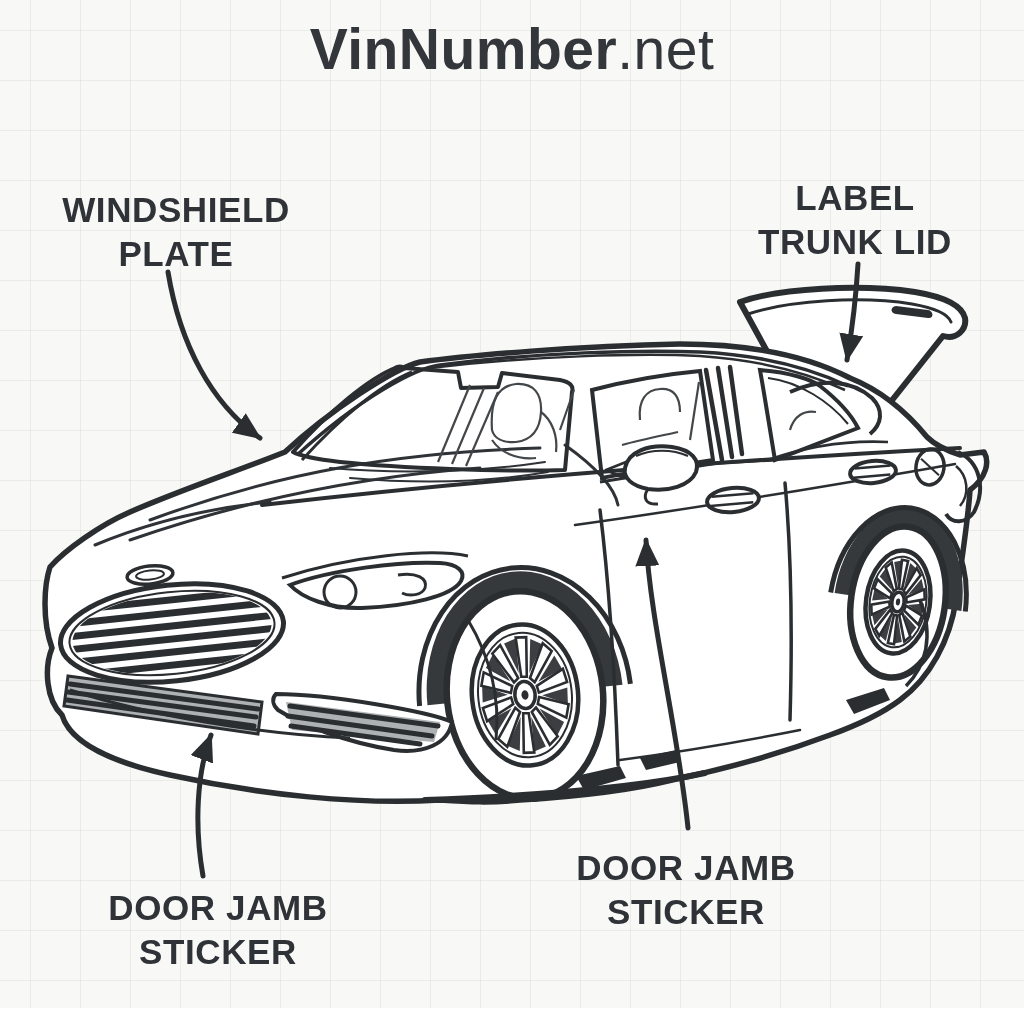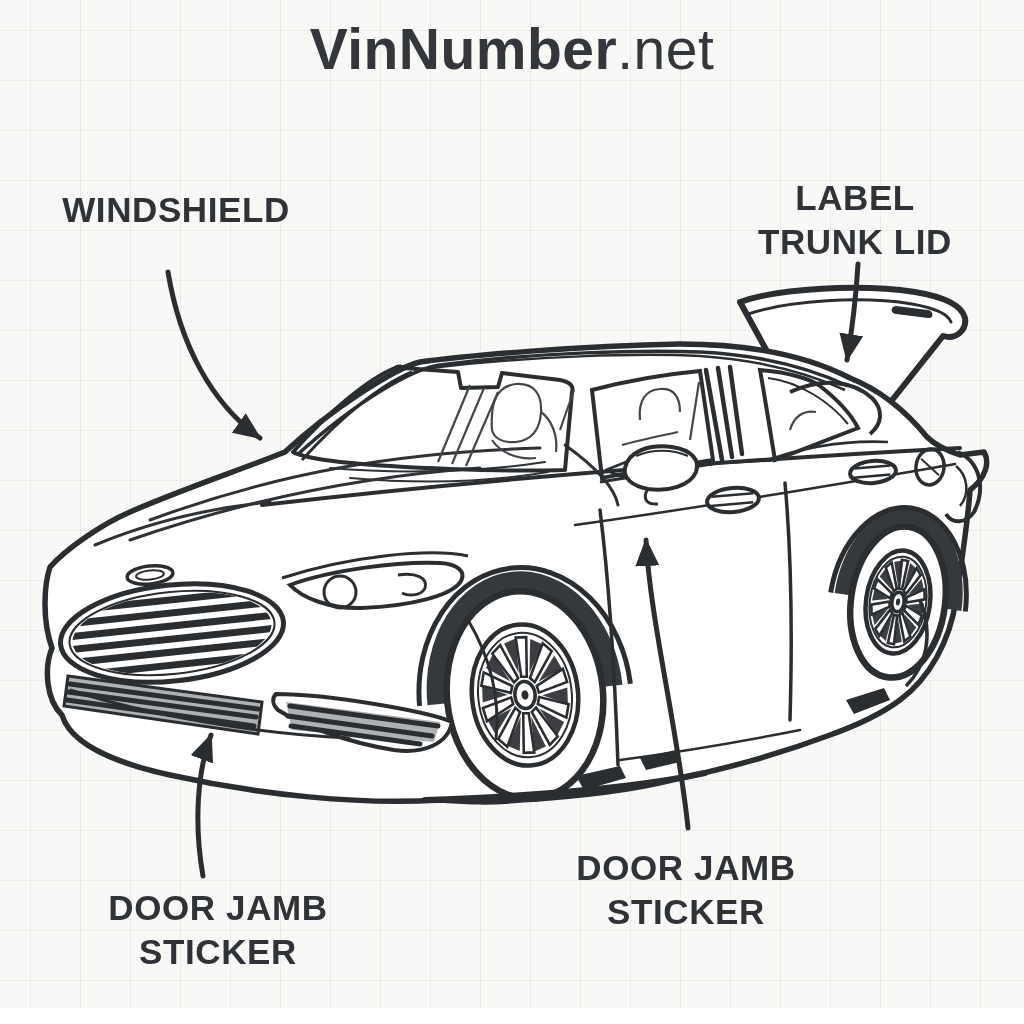--- a/index.html
+++ b/index.html
@@ -256,20 +256,21 @@
     <g fill="none" stroke="#2b2e31" stroke-width="5" stroke-linecap="round">
       <path d="M168 272 C180 345 212 404 260 438" marker-end="url(#ah)"></path>
       <path d="M858 264 C856 298 852 330 847 360" marker-end="url(#ah)"></path>
       <path d="M688 828 C678 730 650 620 646 540" marker-end="url(#ah)"></path>
       <path d="M203 876 C194 825 197 772 211 735" marker-end="url(#ah)"></path>
     </g>
   </svg>
 
   <div class="lbl" style="left:26px;top:180px;margin-top:8px;">
     <span>WINDSHIELD</span>
+    <span>PLATE</span>
   </div>
   <div class="lbl" style="left:705px;top:176px;">
     <span>LABEL</span>
     <span>TRUNK LID</span>
   </div>
   <div class="lbl" style="left:536px;top:846px;">
     <span>DOOR JAMB</span>
     <span>STICKER</span>
   </div>
   <div class="lbl" style="left:68px;top:886px;">

